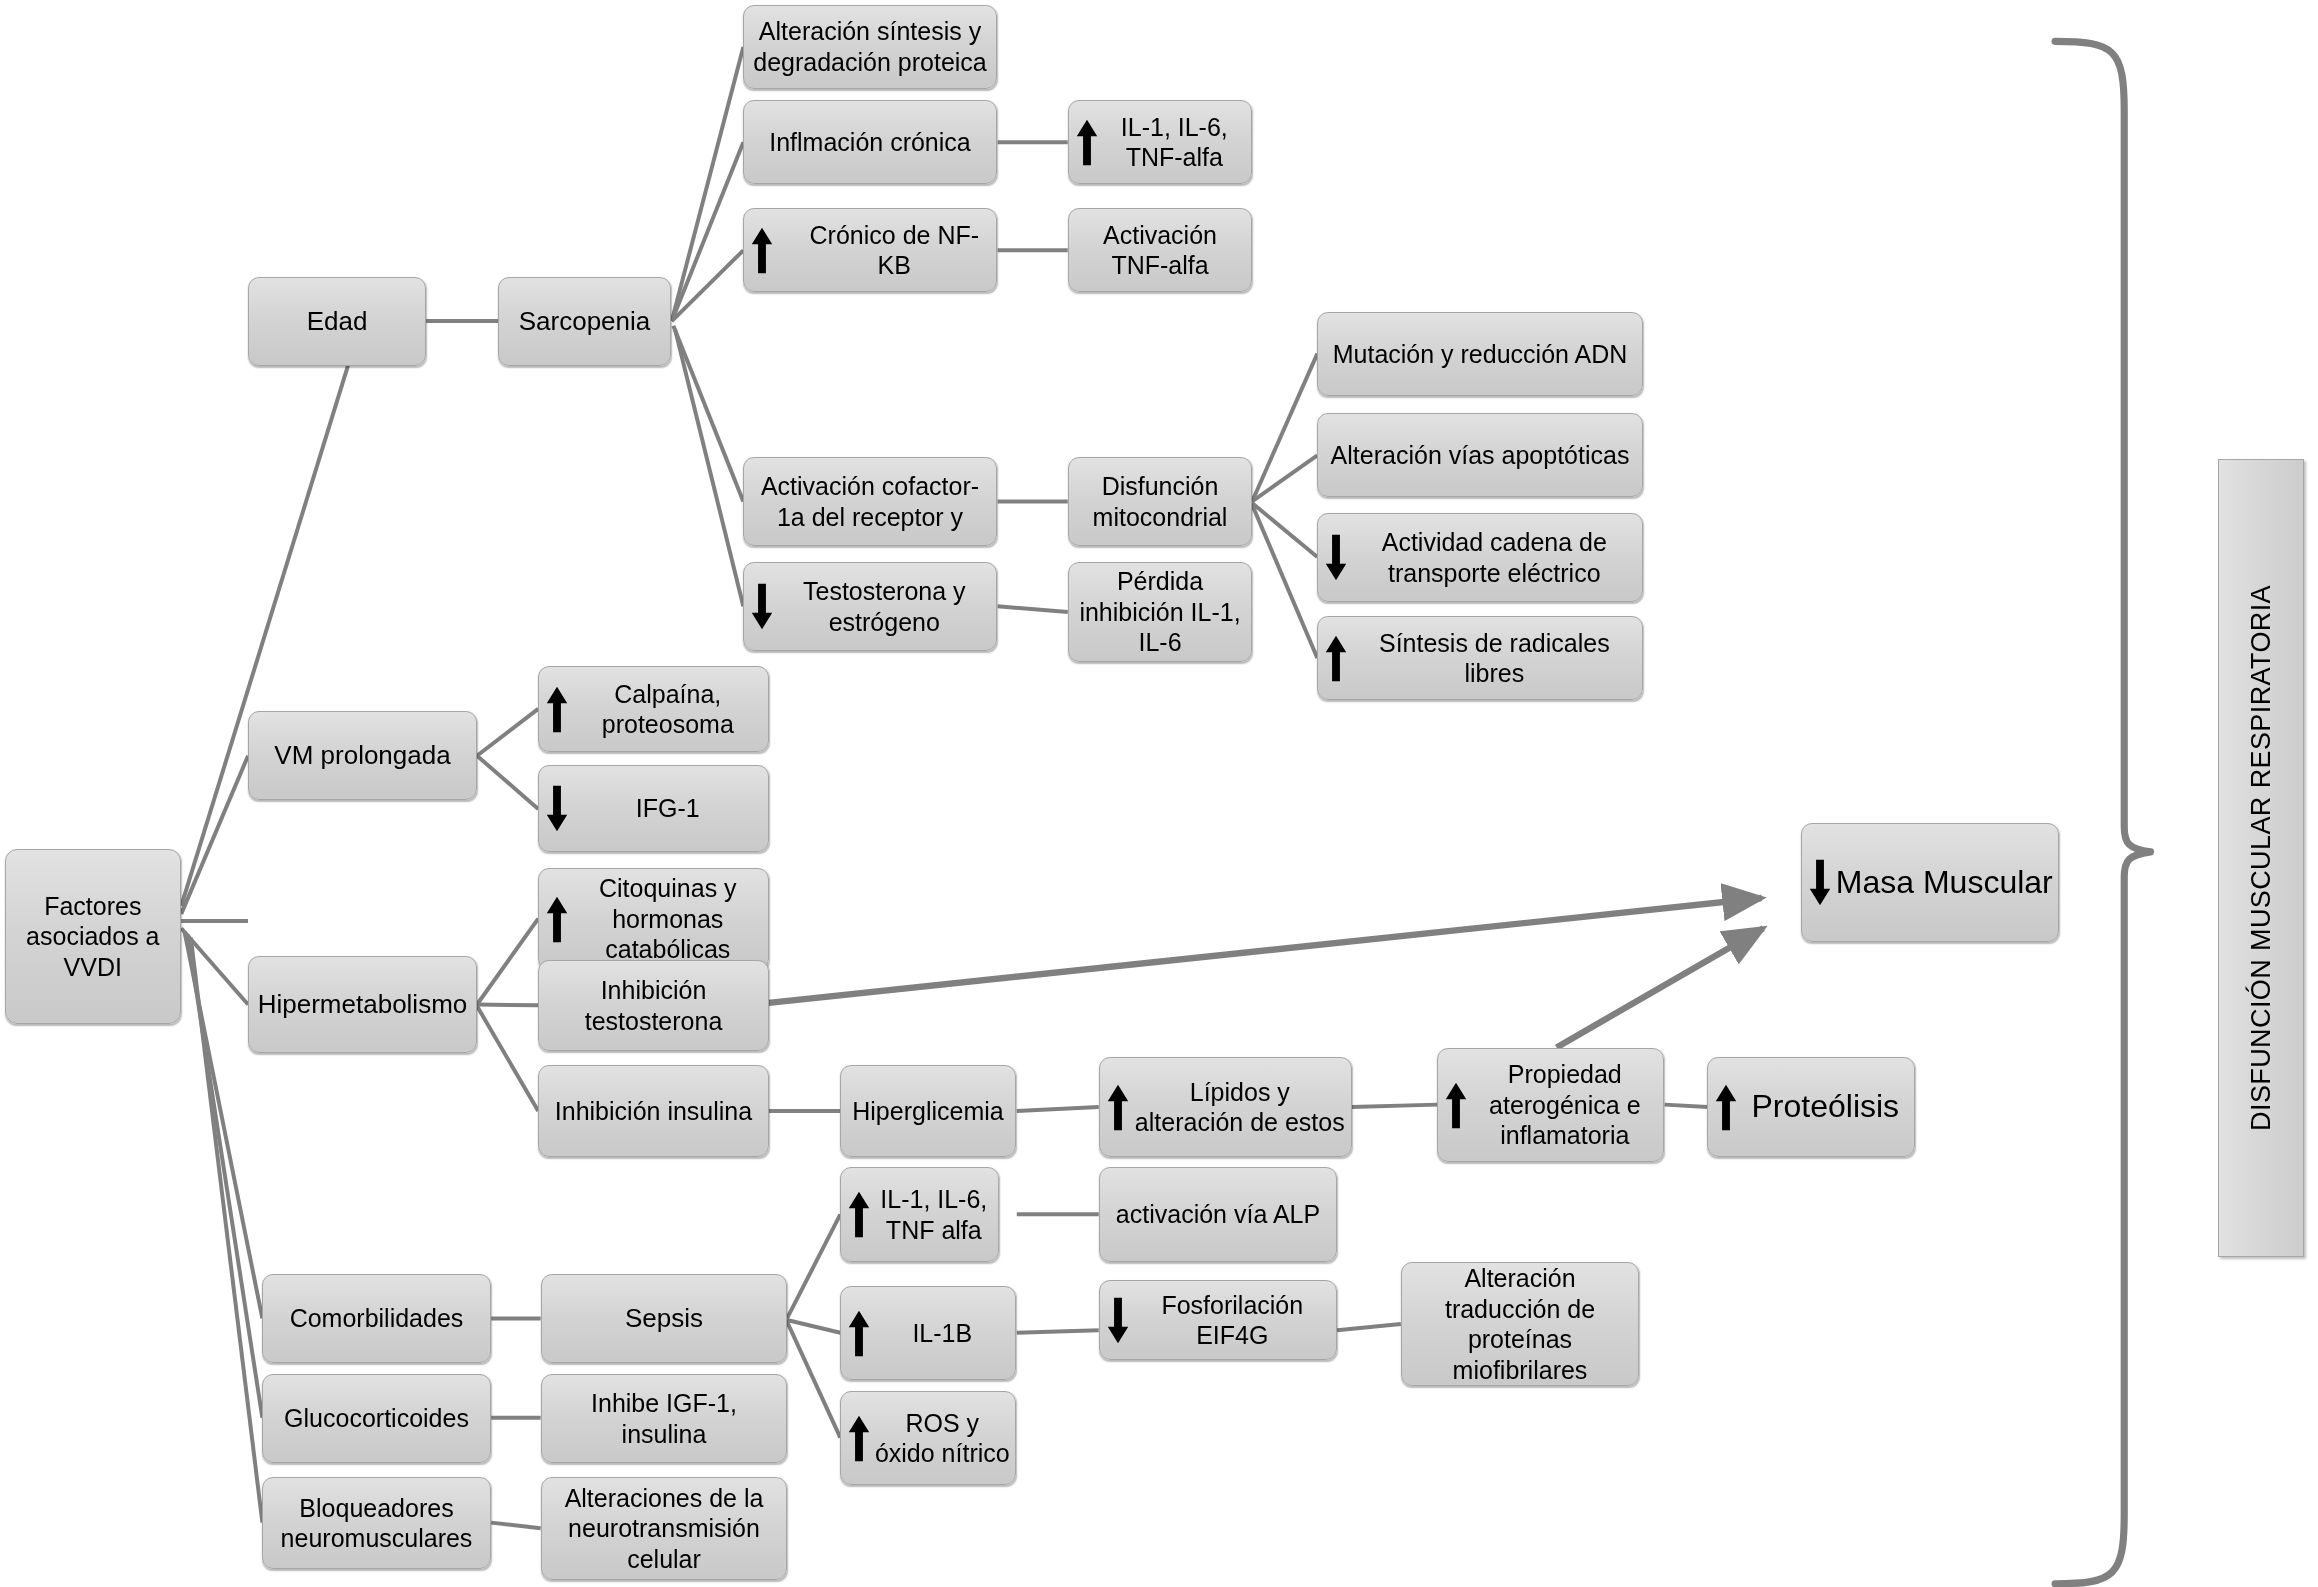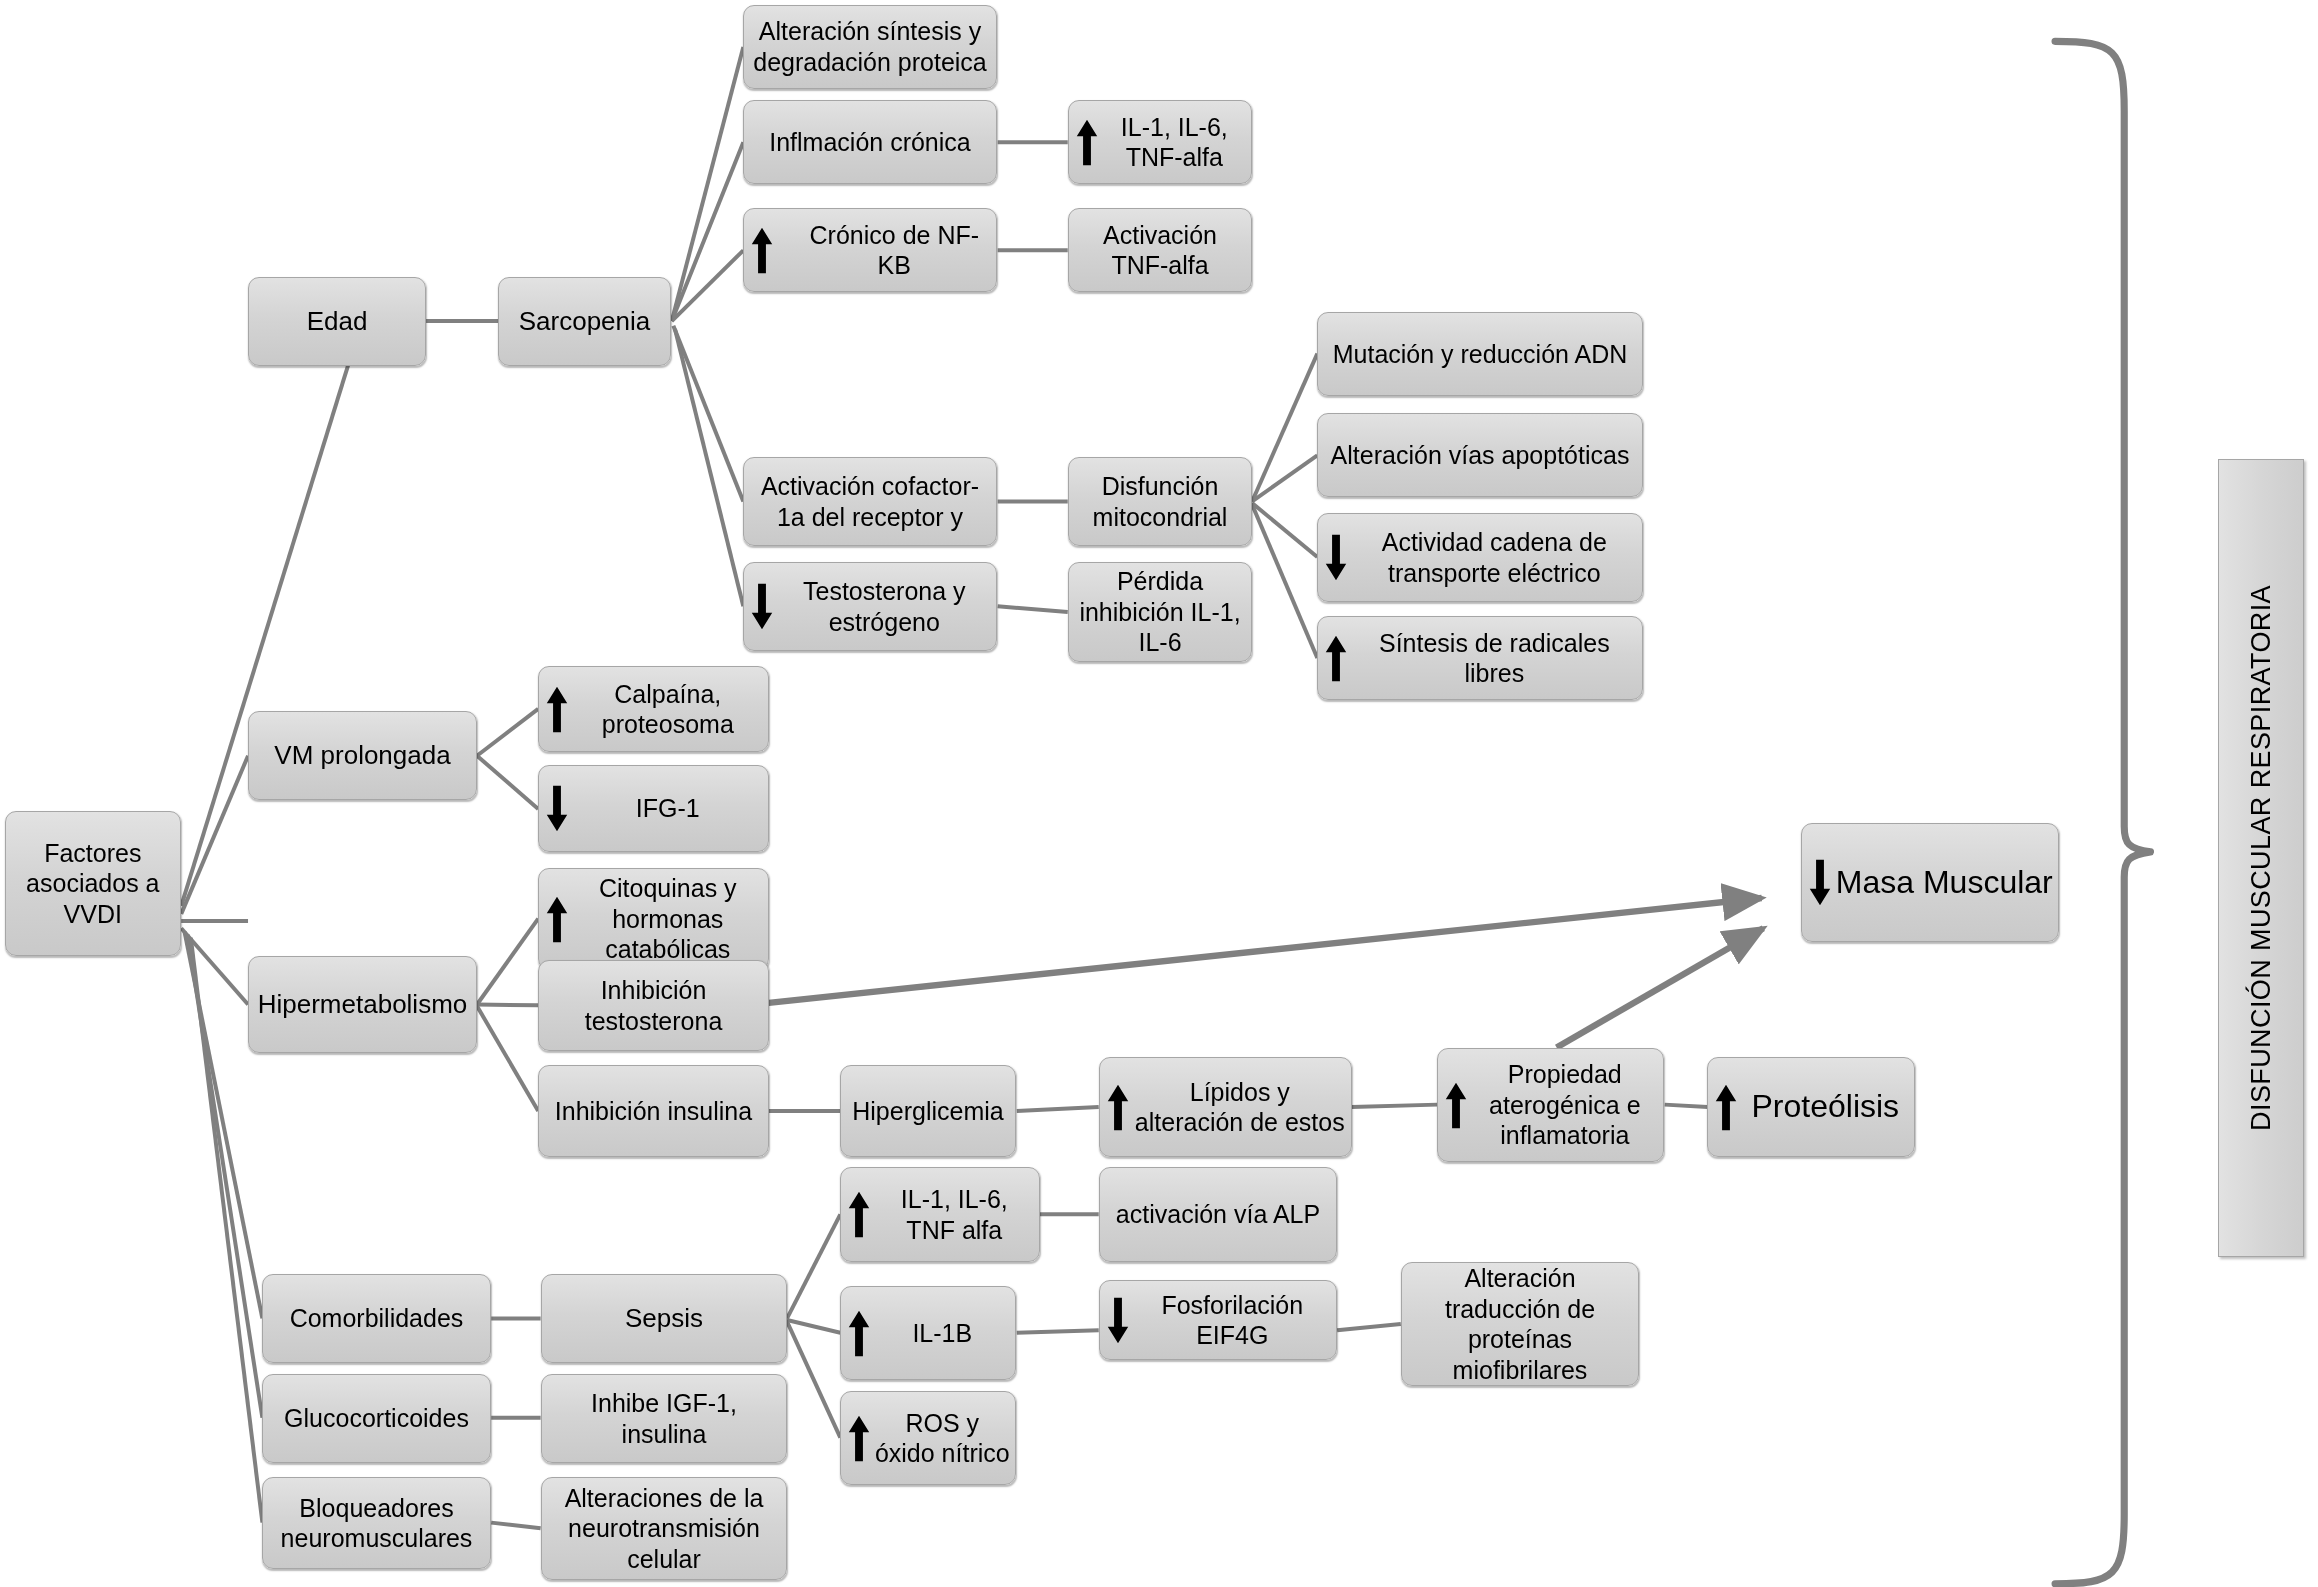--- a/index.html
+++ b/index.html
@@ -128,21 +128,21 @@
       <path d="M2585,52 C2660,52 2672,62 2672,140 L2672,1040 C2672,1062 2678,1068 2705,1072
                C2678,1076 2672,1082 2672,1104 L2672,1905 C2672,1983 2660,1993 2585,1993" stroke="#808080" stroke-width="9" fill="none" stroke-linecap="round" stroke-linejoin="round"></path>
     </g>
   </svg>
 
   <div id="outcome" style="left:2218px;top:459px;width:86px;height:798px;">
     <span class="vtxt">DISFUNCIÓN MUSCULAR RESPIRATORIA</span>
   </div>
 
   <div id="nodes">
-      <div class="node" style="left: 4.8px; top: 811px; width: 176px; height: 145px; font-size: 25px;">
+      <div class="node" style="left: 4.8px; top: 849px; width: 176px; height: 175px; font-size: 25px; border-radius: 12px;">
         <span class="txt">Factores asociados a VVDI</span>
       </div>
       <div class="node" style="left: 248px; top: 277px; width: 178px; height: 89px; font-size: 26px;">
         <span class="txt">Edad</span>
       </div>
       <div class="node" style="left: 498px; top: 277px; width: 173px; height: 89px; font-size: 26px;">
         <span class="txt">Sarcopenia</span>
       </div>
       <div class="node" style="left: 743px; top: 4.8px; width: 254px; height: 84px; font-size: 25px;">
         <span class="txt">Alteración síntesis y degradación proteica</span>
@@ -282,21 +282,21 @@
       </div>
       <div class="node" style="left: 541px; top: 1374px; width: 246px; height: 89px; font-size: 25px;">
         <span class="txt">Inhibe IGF-1, insulina</span>
       </div>
       <div class="node" style="left: 262px; top: 1477px; width: 229px; height: 92px; font-size: 25px;">
         <span class="txt">Bloqueadores neuromusculares</span>
       </div>
       <div class="node" style="left: 541px; top: 1477px; width: 246px; height: 103px; font-size: 25px;">
         <span class="txt">Alteraciones de la neurotransmisión celular</span>
       </div>
-      <div class="node with-arrow" style="left: 840px; top: 1167px; width: 200px; height: 95px; font-size: 25px;">
+      <div class="node with-arrow" style="left: 840px; top: 1167px; width: 159px; height: 95px; font-size: 25px;">
         <span class="arrow">
           <svg width="22" height="49" viewBox="0 0 28 62" aria-hidden="true">
             <path d="M14 2 L27 23 L19 23 L19 60 L9 60 L9 23 L1 23 Z" fill="#000"></path>
           </svg>
         </span>
         <span class="txt">IL-1, IL-6, TNF alfa</span>
       </div>
       <div class="node" style="left: 1099px; top: 1167px; width: 238px; height: 95px; font-size: 25px;">
         <span class="txt">activación vía ALP</span>
       </div>

